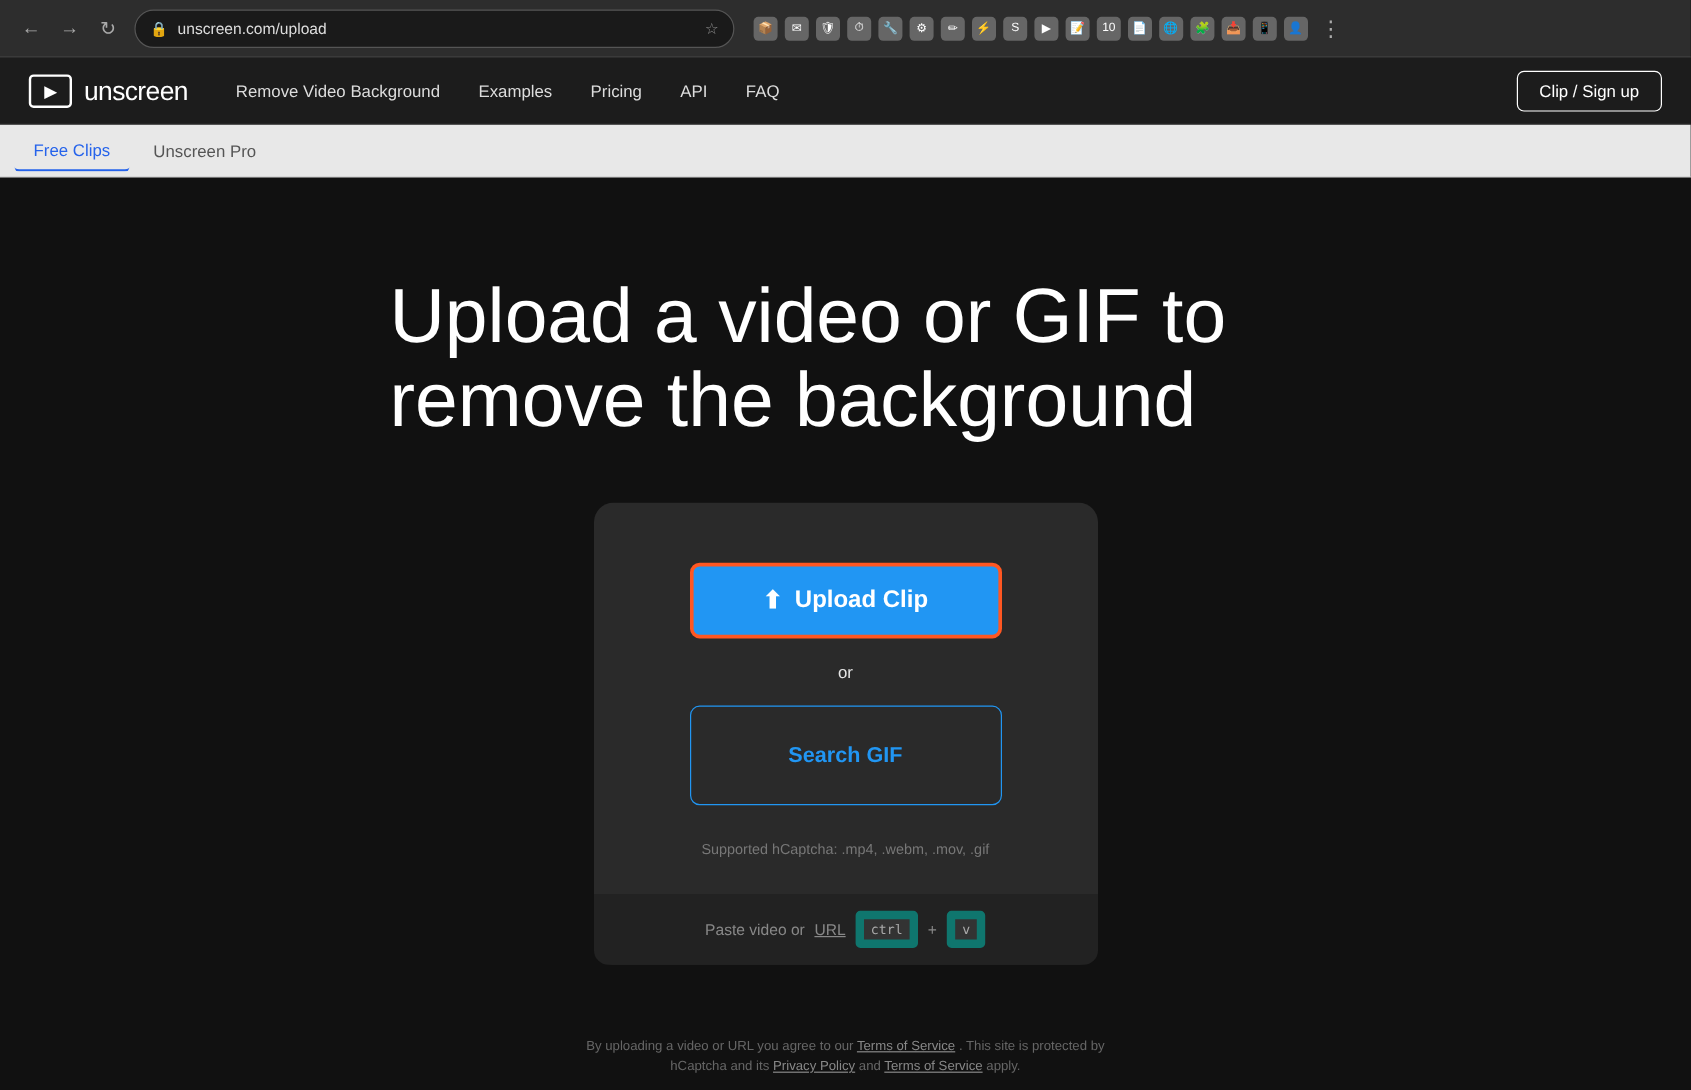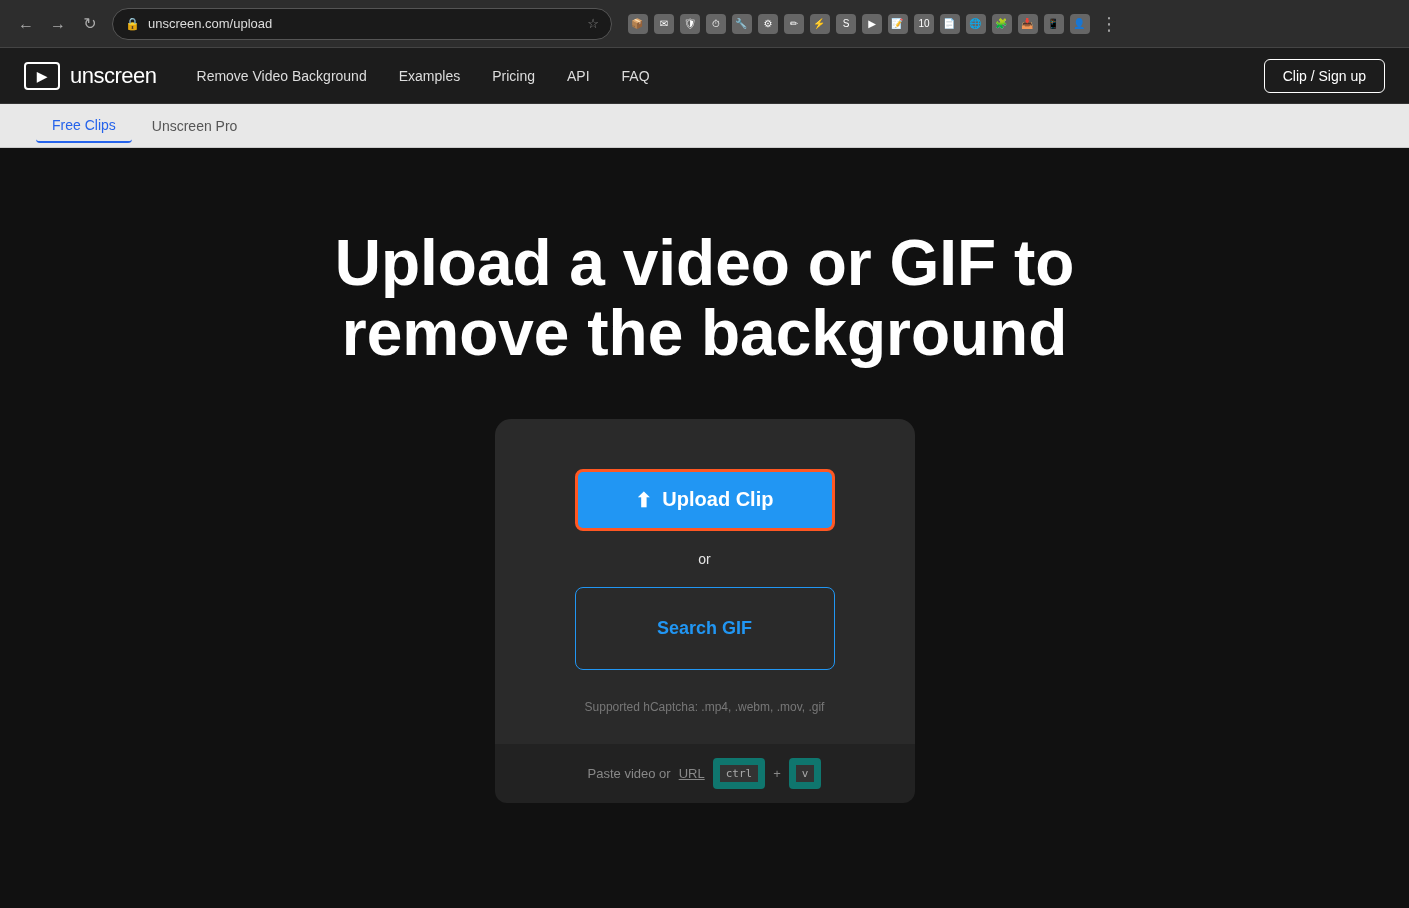--- a/index.html
+++ b/index.html
@@ -80,21 +80,21 @@
       border-radius: 6px; font-size: 14px; cursor: pointer;
       font-weight: 500;
     }
 
     
     .sub-nav {
       background: #e8e8e8;
       height: 44px;
       display: flex;
       align-items: center;
-      padding: 0 36px;
+      padding: 0 12px;
       gap: 4px;
       border-bottom: 1px solid #ccc;
     }
     .sub-nav-tab {
       padding: 8px 16px;
       font-size: 14px; cursor: pointer;
       border: none; background: none;
       border-radius: 4px;
       text-decoration: none;
     }
@@ -110,22 +110,22 @@
       background: #111;
       min-height: 760px;
       display: flex;
       flex-direction: column;
       align-items: center;
       padding: 80px 24px 40px;
     }
     .hero-title {
       color: #fff;
       font-size: 64px;
-      font-weight: 700;
-      text-align: center;
+      font-weight: 400;
+      text-align: left;
       max-width: 760px;
       line-height: 1.1;
       margin-bottom: 50px;
     }
 
     
     .upload-card {
       background: #2a2a2a;
       border-radius: 16px;
       padding: 50px 80px;
@@ -289,13 +289,22 @@
 
     <div class="paste-section">
       <span class="paste-text">Paste video or</span>
       <span class="paste-url">URL</span>
       <kbd class="kbd">ctrl</kbd>
       <span class="paste-text">+</span>
       <kbd class="kbd">v</kbd>
     </div>
   </div>
 
+  <p class="footer-text">
+    <span>By uploading a video or URL you agree to our </span>
+    <a class="footer-link">Terms of Service</a>
+    <span>. This site is protected by hCaptcha and its </span>
+    <a class="footer-link">Privacy Policy</a>
+    <span> and </span>
+    <a class="footer-link">Terms of Service</a>
+    <span> apply.</span>
+  </p>
 </main>
 
 </body></html>

